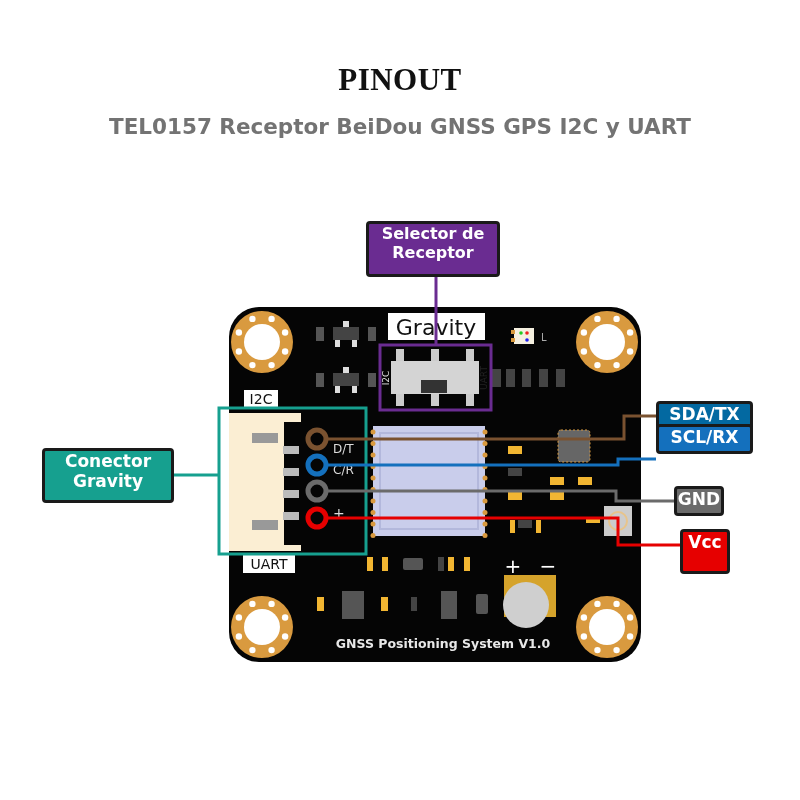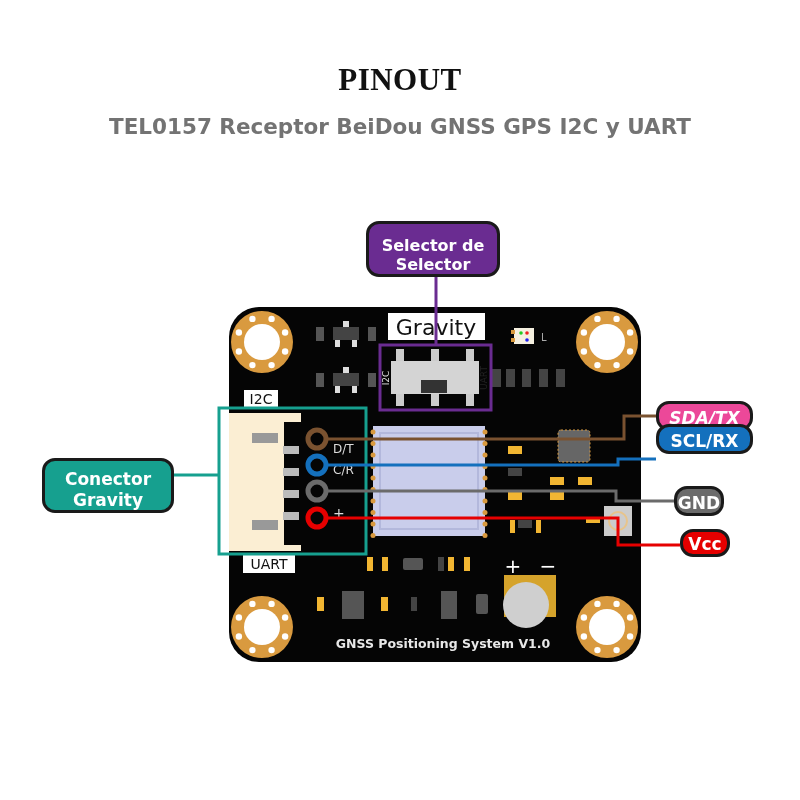--- a/index.html
+++ b/index.html
@@ -1,26 +1,26 @@
 <!DOCTYPE html>
 <html><head>
 <meta charset="utf-8">
 <style>
   html, body { margin: 0; padding: 0; background: #ffffff; }
   body { width: 800px; height: 800px; position: relative; overflow: hidden; font-family: "DejaVu Sans", sans-serif; }
   .title { position: absolute; left: 0; width: 800px; text-align: center; top: 62px; font-size: 31px; font-weight: bold; color: #111; letter-spacing: 0.5px; font-family: Liberation Serif, serif; }
   .subtitle { position: absolute; left: 0; width: 800px; text-align: center; top: 114px; font-size: 21.5px; font-weight: bold; color: #737373; }
   svg#board { position: absolute; left: 0; top: 0; }
-  .label { position: absolute; box-sizing: border-box; border: 3px solid #1a1a1a; border-radius: 13px; color: #fff; font-weight: bold; text-align: center; display: flex; align-items: flex-end; justify-content: center; line-height: 1.2; }
+  .label { position: absolute; box-sizing: border-box; border: 3px solid #1a1a1a; border-radius: 4px; color: #fff; font-weight: bold; text-align: center; display: flex; align-items: flex-start; justify-content: center; line-height: 1.2; }
   .lbl-selector { left: 366px; top: 221px; width: 134px; height: 56px; background: #6a2c91; font-size: 16px; }
-  .lbl-conector { left: 42px; top: 458px; width: 132px; height: 55px; background: #16a08f; font-size: 17px; }
-  .lbl-sda { left: 656px; top: 401px; width: 97px; height: 30px; background: #ec4899; font-size: 17px; font-style: italic; }
+  .lbl-conector { left: 42px; top: 448px; width: 132px; height: 55px; background: #16a08f; font-size: 17px; }
+  .lbl-sda { left: 656px; top: 401px; width: 97px; height: 30px; background: #0369a1; font-size: 17px; }
   .lbl-scl { left: 656px; top: 424px; width: 97px; height: 30px; background: #1470bd; font-size: 17px; }
   .lbl-gnd { left: 674px; top: 486px; width: 50px; height: 30px; background: #6b6b6b; font-size: 17px; }
-  .lbl-vcc { left: 680px; top: 529px; width: 50px; height: 28px; background: #e60000; font-size: 17px; }
+  .lbl-vcc { left: 680px; top: 529px; width: 50px; height: 45px; background: #e60000; font-size: 17px; }
   .silk { font-family: "DejaVu Sans", sans-serif; }
 </style>
 </head>
 <body>
 
 <div class="title">PINOUT</div>
 <div class="subtitle">TEL0157 Receptor BeiDou GNSS GPS I2C y UART</div>
 
 <svg id="board" width="800" height="800" viewBox="0 0 800 800">
 
@@ -220,21 +220,21 @@
   <polyline points="317,491 616,491 616,501 674,501" fill="none" stroke="#6b6b6b" stroke-width="3"></polyline>
   <polyline points="317,518 618,518 618,545 680,545" fill="none" stroke="#e60000" stroke-width="3"></polyline>
 
   <circle cx="317" cy="439" r="9" fill="#050505" stroke="#7a5230" stroke-width="5"></circle>
   <circle cx="317" cy="465" r="9" fill="#050505" stroke="#1470bd" stroke-width="5"></circle>
   <circle cx="317" cy="491" r="9" fill="#050505" stroke="#6b6b6b" stroke-width="5"></circle>
   <circle cx="317" cy="518" r="9" fill="#050505" stroke="#e60000" stroke-width="5"></circle>
 </svg>
 
 <div class="label lbl-selector">
-  <div><span>Selector de</span><br><span>Selector</span></div>
+  <div><span>Selector de</span><br><span>Receptor</span></div>
 </div>
 <div class="label lbl-conector">
   <div><span>Conector</span><br><span>Gravity</span></div>
 </div>
 <div class="label lbl-sda">SDA/TX</div>
 <div class="label lbl-scl">SCL/RX</div>
 <div class="label lbl-gnd">GND</div>
 <div class="label lbl-vcc">Vcc</div>
 
 </body></html>

